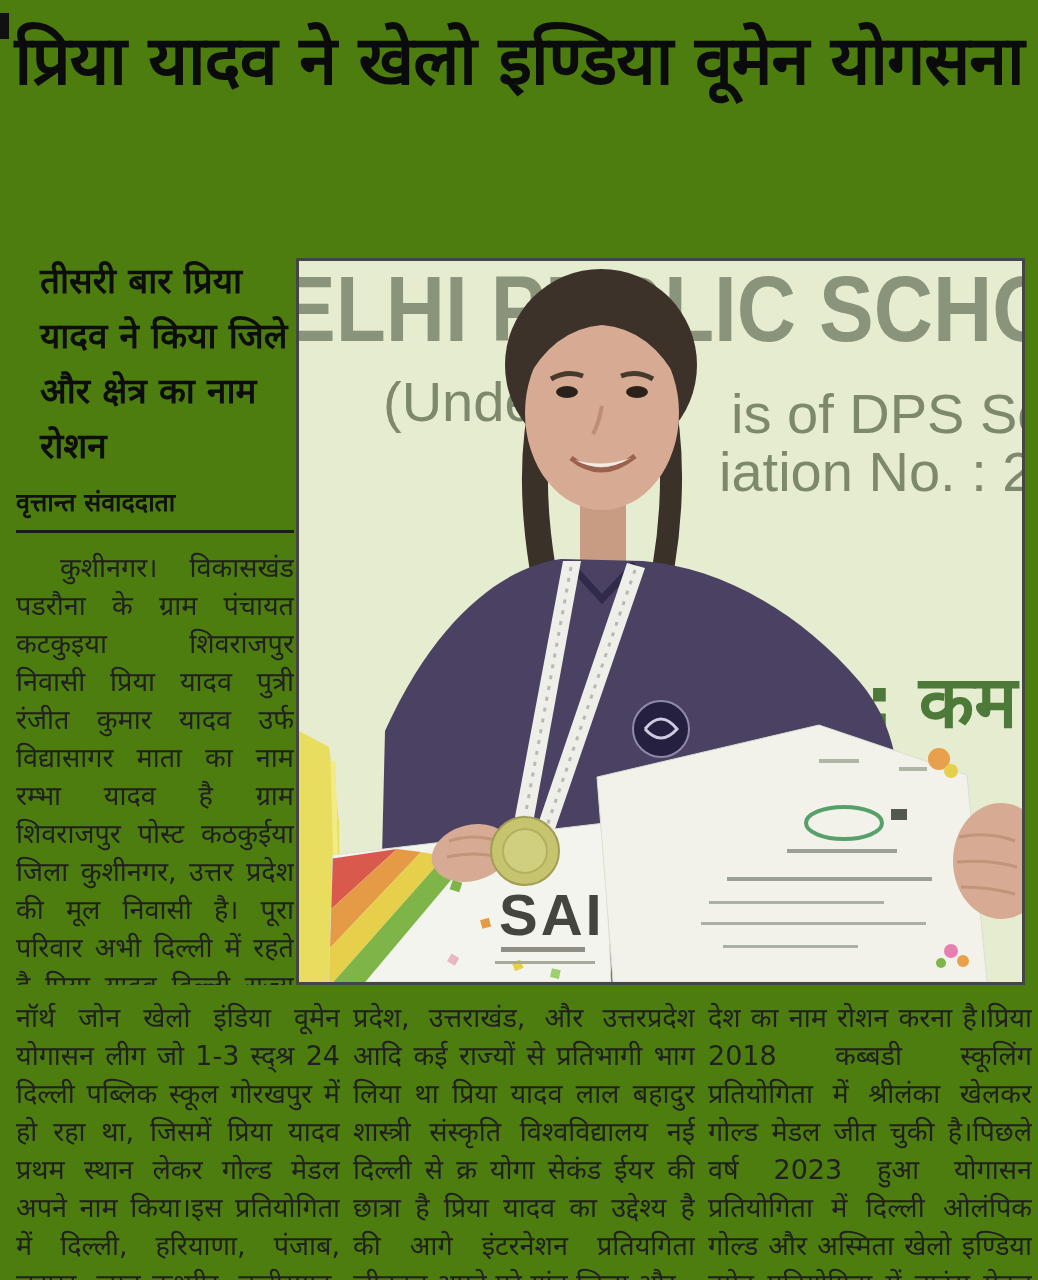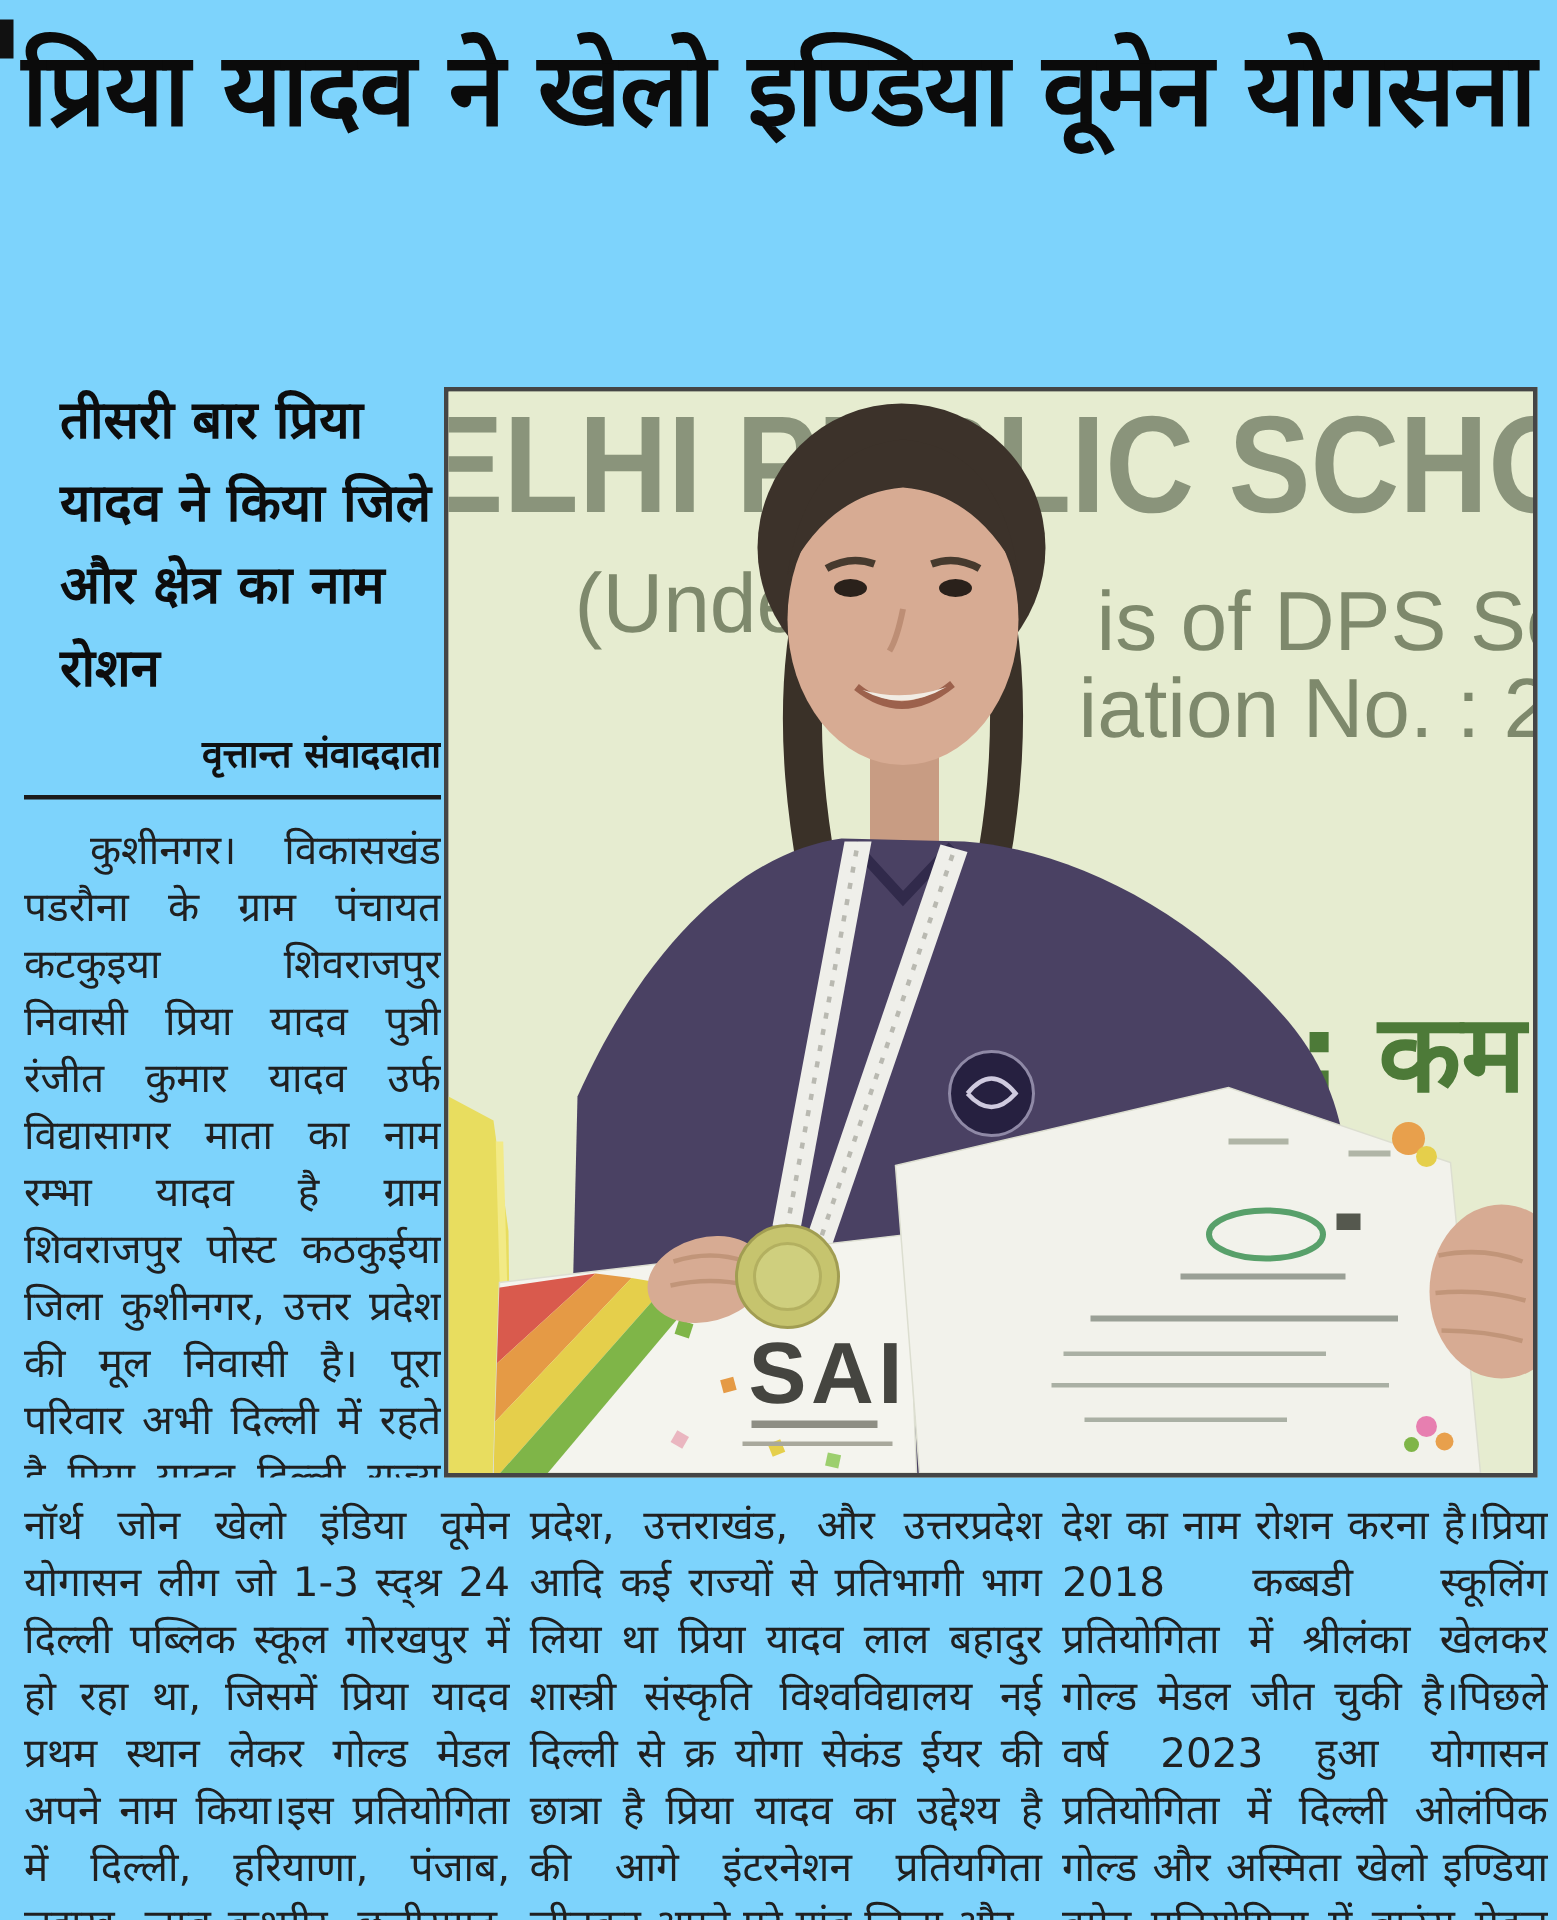--- a/index.html
+++ b/index.html
@@ -1,35 +1,35 @@
 <!DOCTYPE html>
 <html lang="hi"><head>
 <meta charset="utf-8">
 <style>
   html,body{margin:0;padding:0;background:#e8e8e8;}
   .page{
     position:relative; width:1038px; height:1280px;
-    background:#7dd3fc; overflow:hidden;
+    background:#4d7c0f; overflow:hidden;
     font-family:"DejaVu Sans", sans-serif; color:#1d1d1d;
   }
   .corner-mark{position:absolute;left:0;top:13px;width:9px;height:26px;background:#111;}
   .headline{
     position:absolute; top:10px; left:8px; right:8px; text-align:center;
     font-weight:800; color:#0b0b0b; letter-spacing:-1px;
   }
   .headline .hl{font-size:68px; line-height:101px; white-space:nowrap; overflow:visible;}
   .left-col{
     position:absolute; top:254px; left:16px; width:278px; height:731px; overflow:hidden;
   }
   .subhead{
     font-size:35px; font-weight:800; line-height:55px; color:#0d0d0d;
     padding-left:24px;
   }
   .byline{
-    margin-top:10px; text-align:right; font-size:25px; font-weight:700; color:#111;
+    margin-top:10px; text-align:left; font-size:25px; font-weight:700; color:#111;
     padding-bottom:12px; border-bottom:3px solid #1b1b1b;
   }
   .bodytext{
     font-size:27px; line-height:38px; text-align:justify; color:#202020;
   }
   .intro{margin-top:16px; text-indent:44px;}
   .photo-frame{
     position:absolute; top:258px; left:296px; width:729px; height:727px;
     border:3px solid #454545; box-sizing:border-box; background:#e6ecd0;
   }

